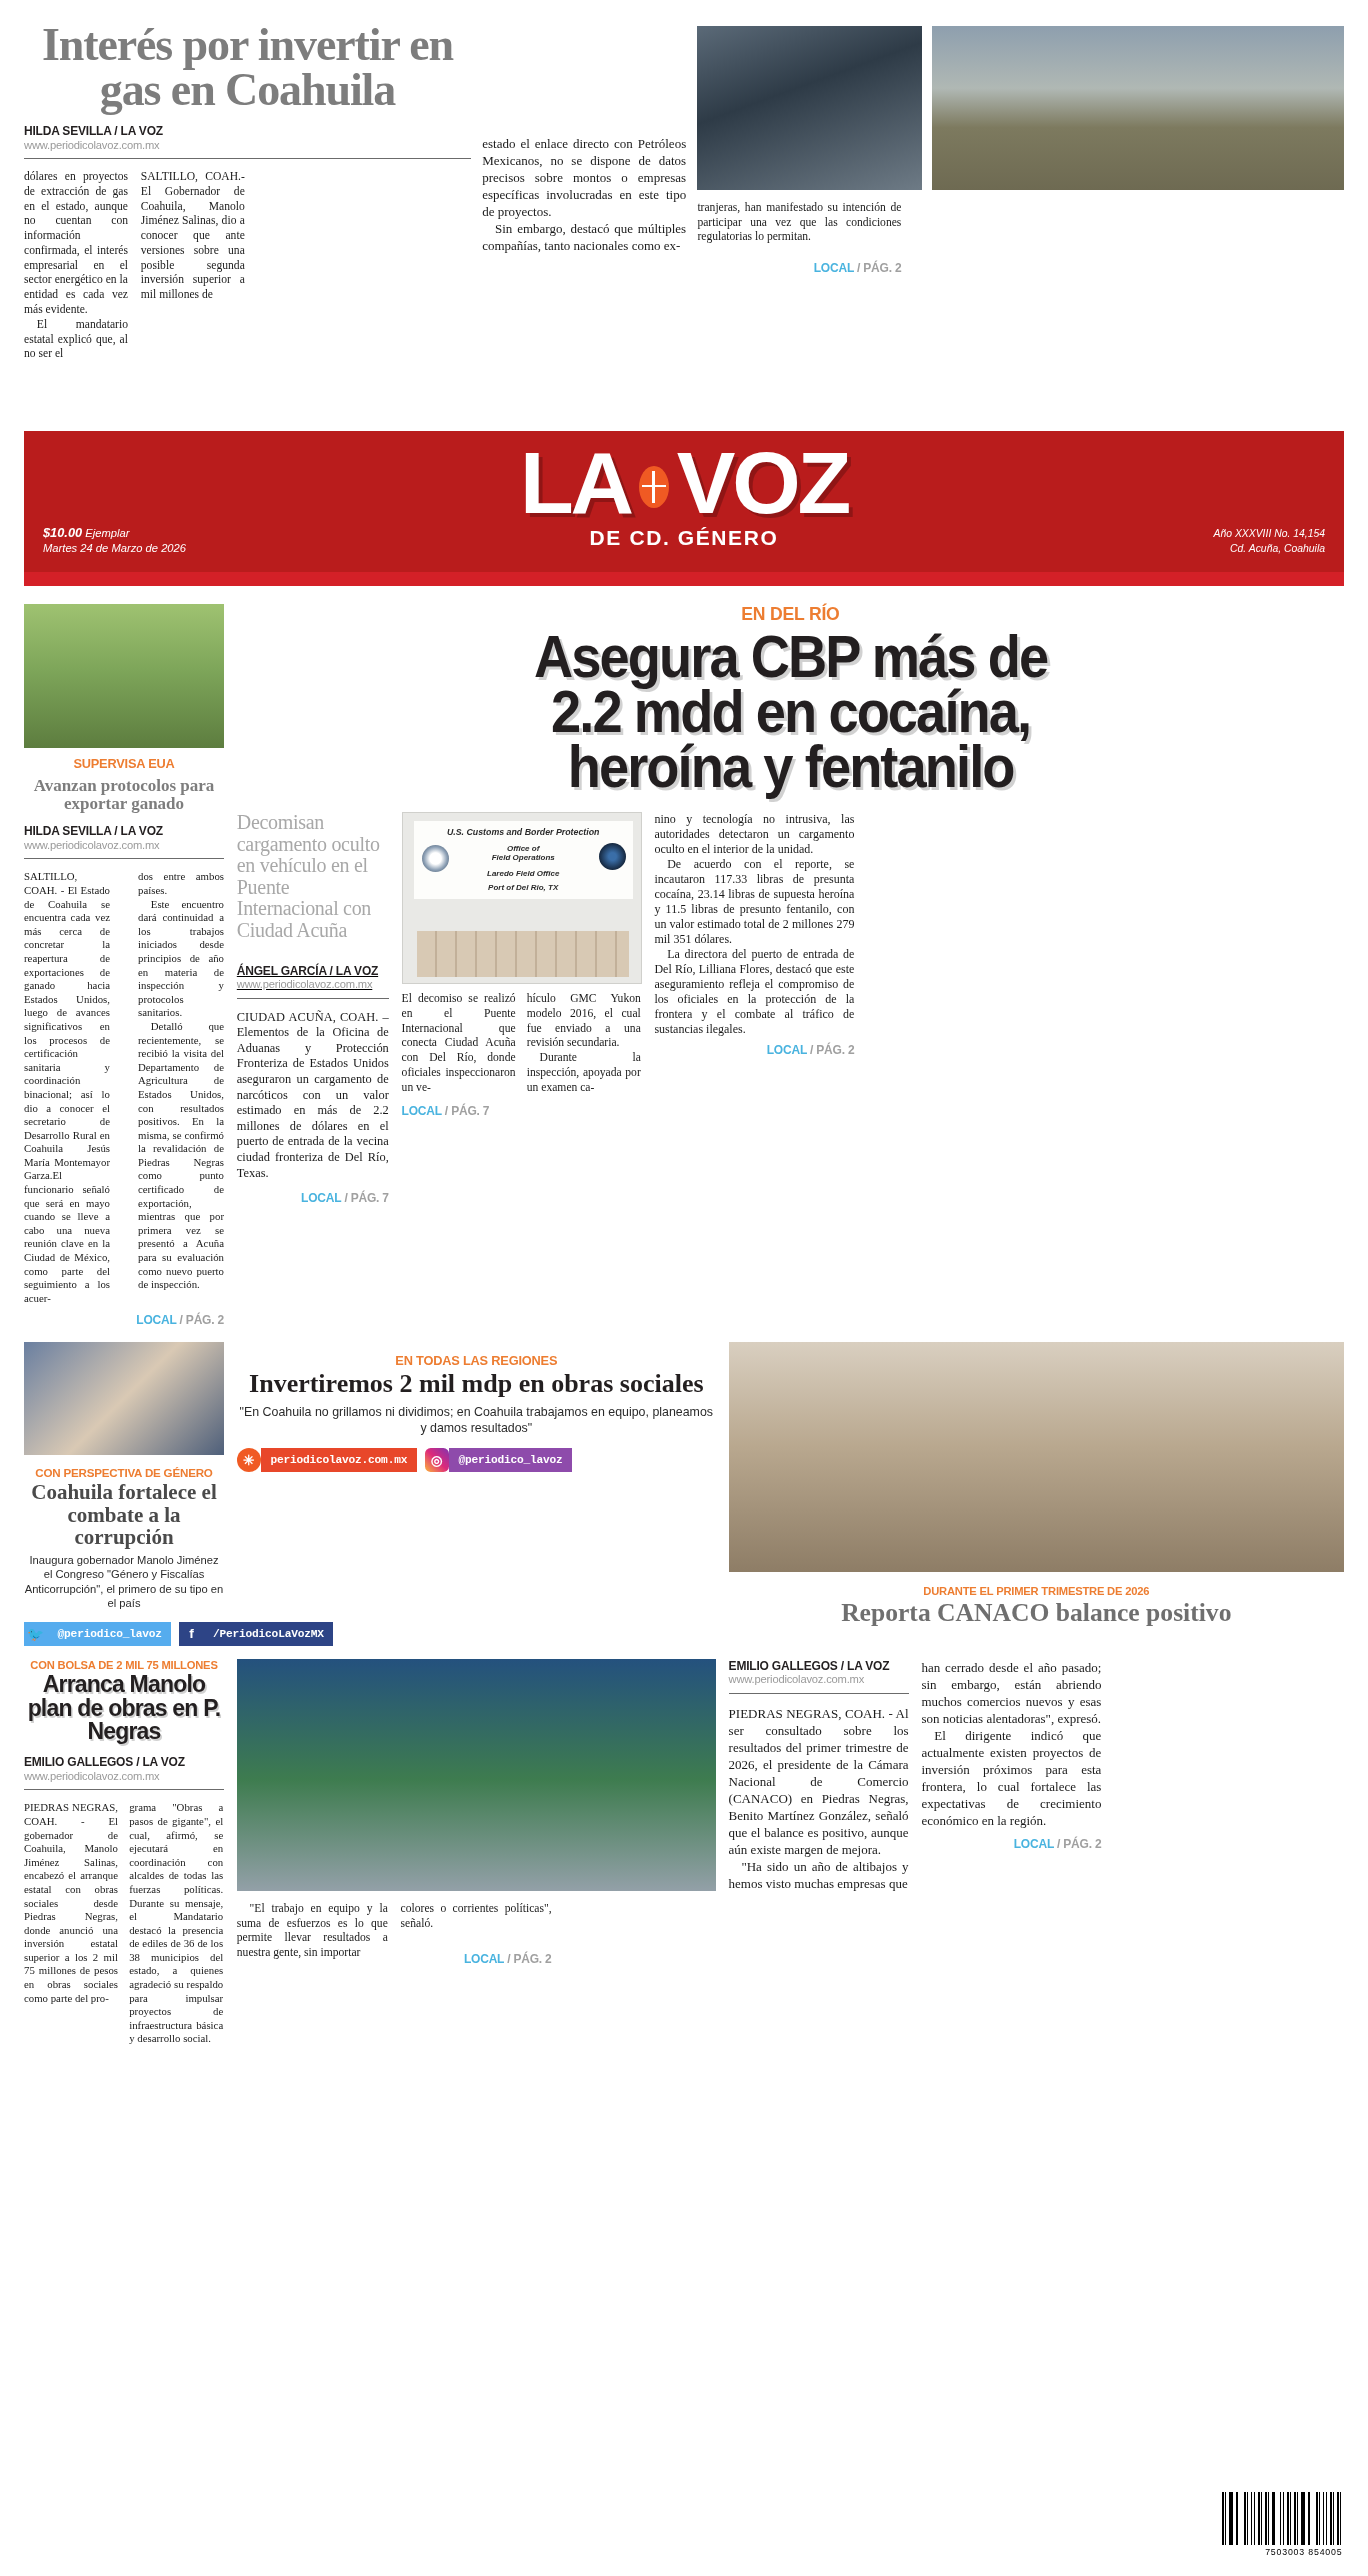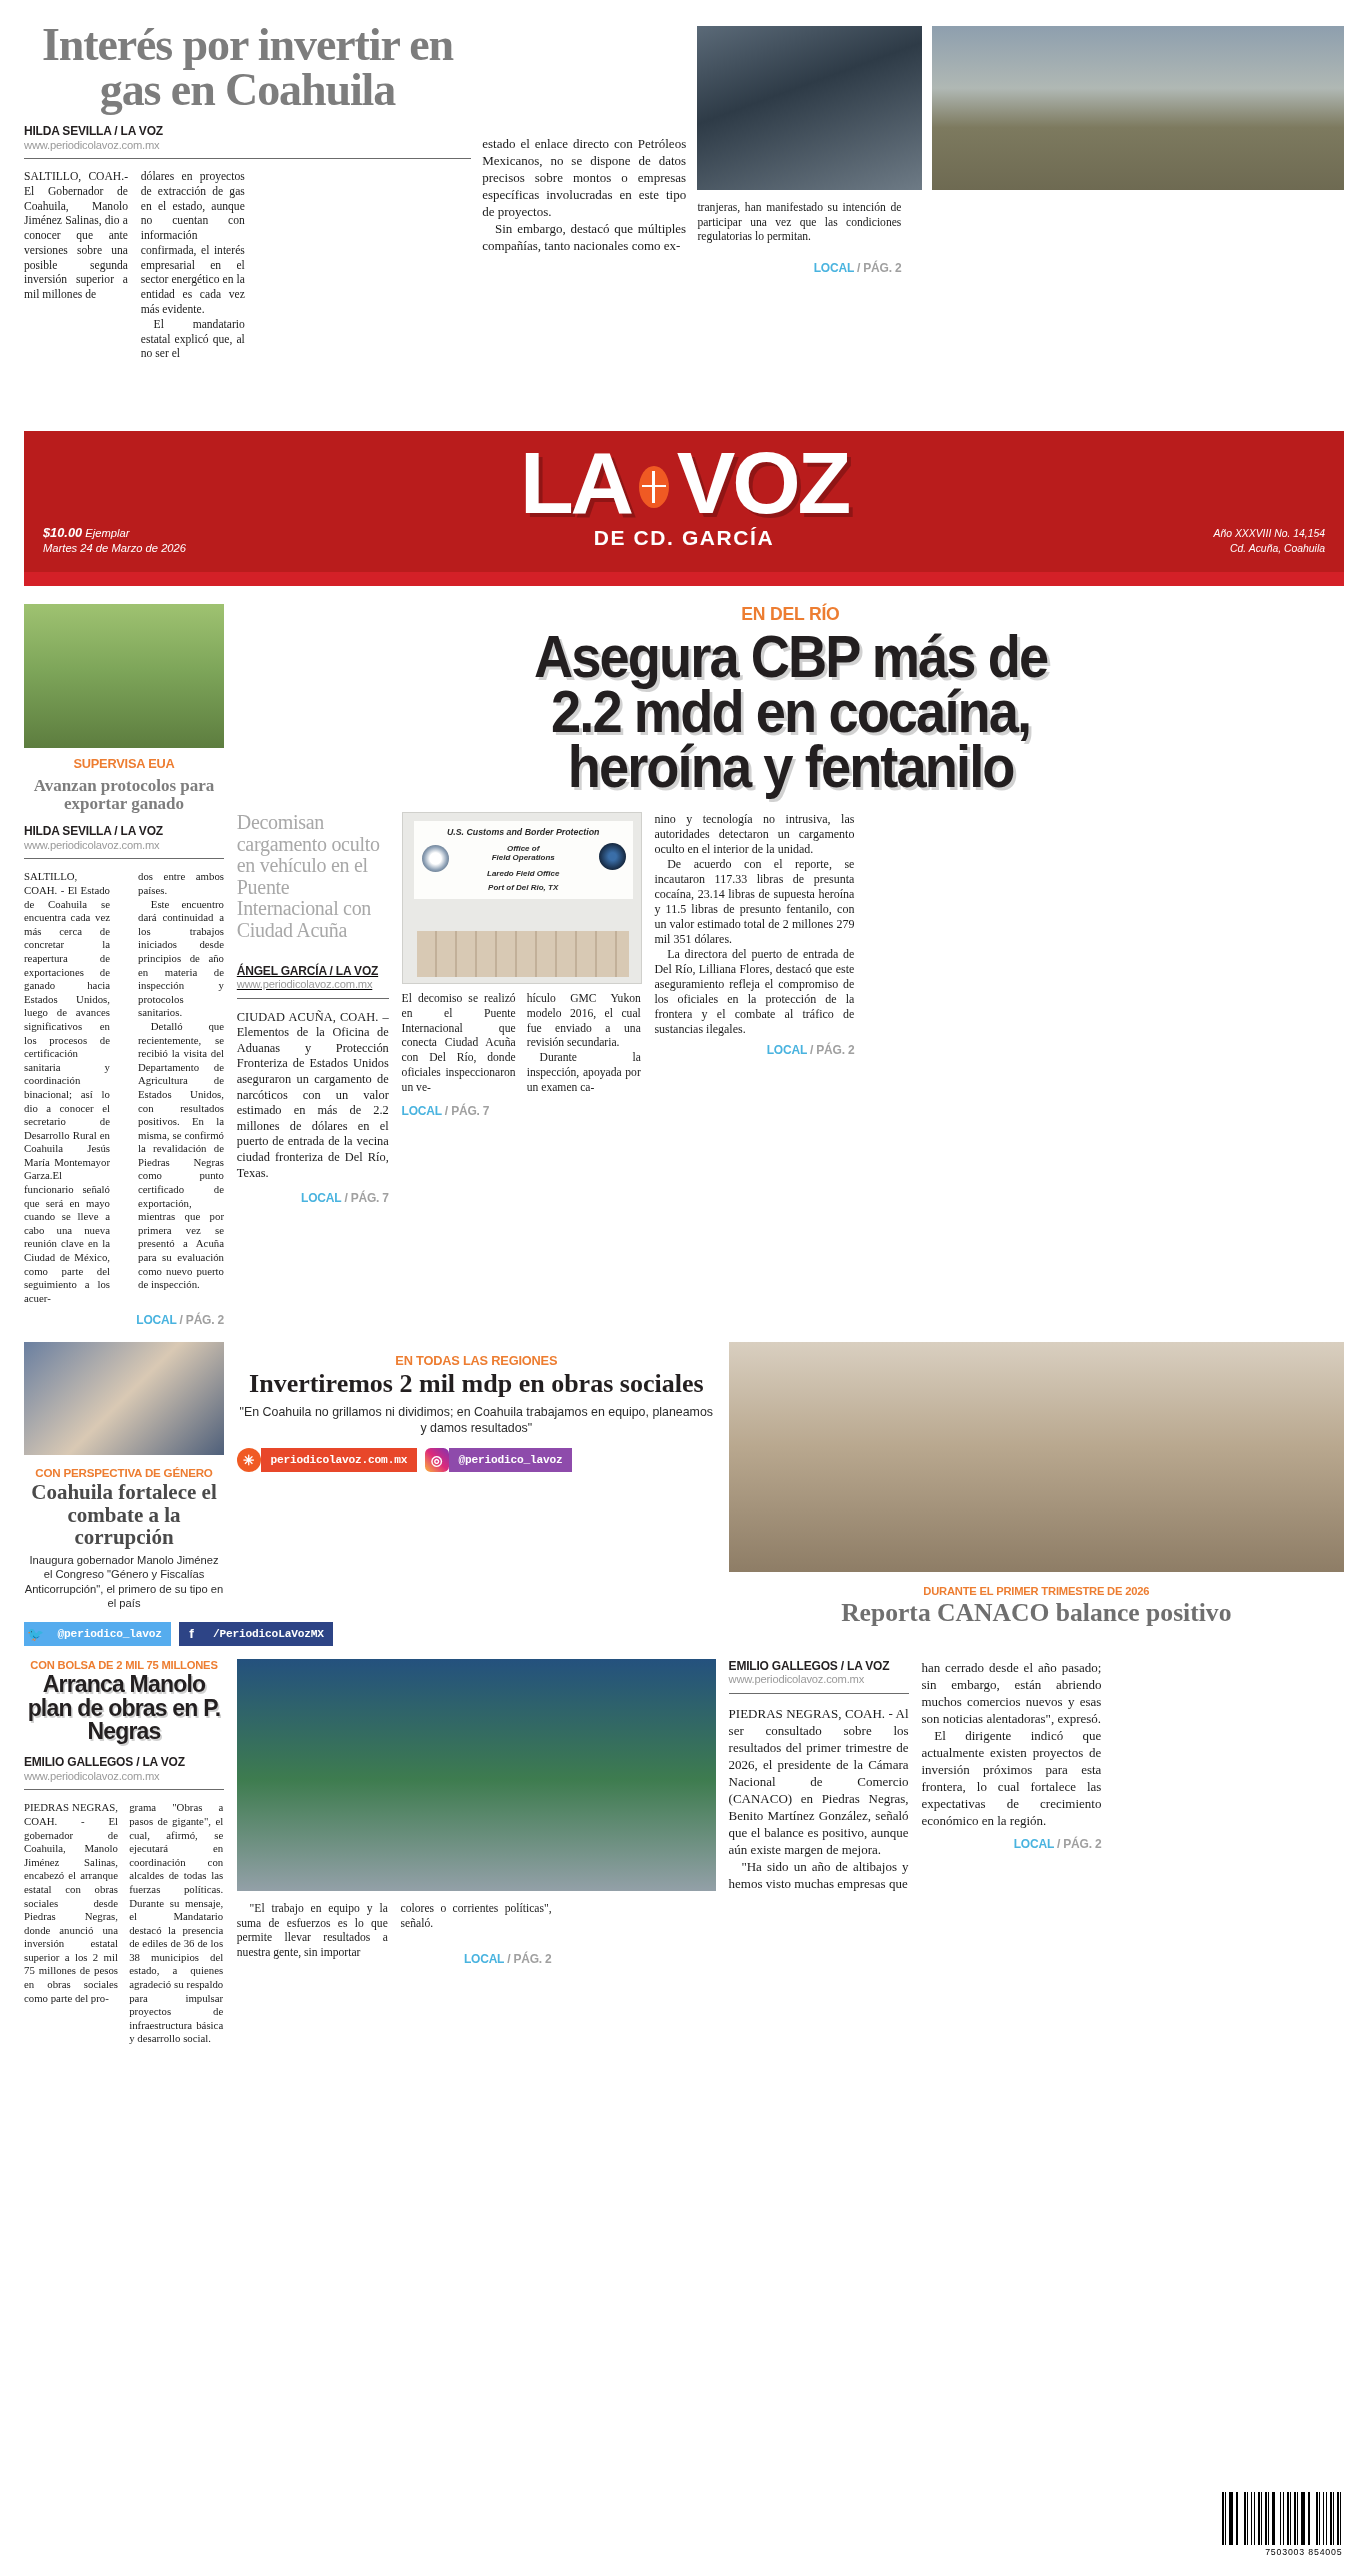--- a/index.html
+++ b/index.html
@@ -234,25 +234,25 @@
   <div class="top-strip">
     <div class="top-left">
       <h1 class="serif-head grey-head">Interés por invertir en gas en Coahuila</h1>
       <div class="byline-wrap">
         <div class="byline">HILDA SEVILLA / LA VOZ</div>
         <div class="byline-url">www.periodicolavoz.com.mx</div>
       </div>
       <div class="rule"></div>
       <div class="top-cols">
         <div class="col body-col">
-          <p class="first">SALTILLO, COAH.- El Gobernador de Coahuila, Manolo Jiménez Salinas, dio a conocer que ante versiones sobre una posible segunda inversión superior a mil millones de</p>
-        </div>
-        <div class="col body-col">
           <p class="first">dólares en proyectos de extracción de gas en el estado, aunque no cuentan con información confirmada, el interés empresarial en el sector energético en la entidad es cada vez más evidente.</p>
           <p>El mandatario estatal explicó que, al no ser el</p>
+        </div>
+        <div class="col body-col">
+          <p class="first">SALTILLO, COAH.- El Gobernador de Coahuila, Manolo Jiménez Salinas, dio a conocer que ante versiones sobre una posible segunda inversión superior a mil millones de</p>
         </div>
       </div>
     </div>
 
     <div style="width:204px">
       <div class="body-col" style="margin-top:113px">
         <p class="first">estado el enlace directo con Petróleos Mexicanos, no se dispone de datos precisos sobre montos o empresas específicas involucradas en este tipo de proyectos.</p>
         <p>Sin embargo, destacó que múltiples compañías, tanto nacionales como ex-</p>
       </div>
     </div>
@@ -277,21 +277,21 @@
       <div><span class="price">$10.00</span>
         <span>Ejemplar</span></div>
       <div>Martes 24 de Marzo de 2026</div>
     </div>
     <div class="logo">
       <div class="word">
         <span>LA</span>
         <span class="starburst"></span>
         <span>VOZ</span>
       </div>
-      <div class="sub">DE CD. GARCÍA</div>
+      <div class="sub">DE CD. GÉNERO</div>
     </div>
     <div class="mast-right">
       <div>Año XXXVIII No. 14,154</div>
       <div>Cd. Acuña, Coahuila</div>
     </div>
   </div>
   <div class="red-bar"></div>
 
   <div class="main-wrap">
 

